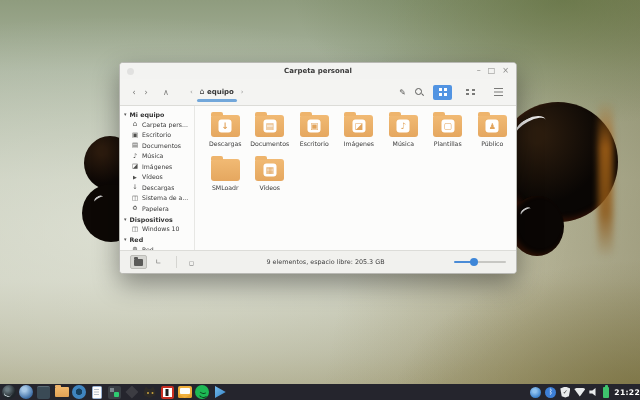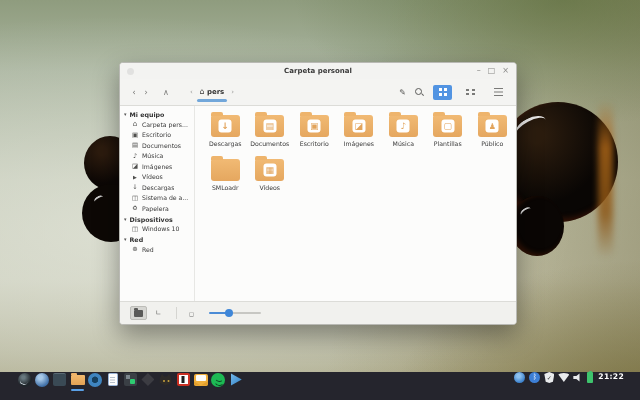--- a/index.html
+++ b/index.html
@@ -27,21 +27,21 @@
   .amber-streak{position:absolute;left:598px;top:100px;width:15px;height:158px;border-radius:8px;
     background:linear-gradient(to bottom, rgba(150,90,20,0) 0%, rgba(170,100,24,.85) 30%, rgba(140,85,20,.8) 72%, rgba(120,80,30,0) 100%);
     filter:blur(3px);z-index:1}
   .blob-l1{left:84px;top:136px;width:52px;height:54px;
     background:radial-gradient(circle at 35% 28%, #2c1b0e 0 8%, #0c0705 62%)}
   .blob-l2{left:82px;top:184px;width:58px;height:58px;background:#0d0805}
   .blob-l2::before{content:"";position:absolute;left:12px;top:12px;width:10px;height:5px;
     border-radius:50%;border-top:2px solid rgba(255,255,255,.8);transform:rotate(-30deg)}
 
   
-  .window{position:absolute;left:119px;top:62px;width:398px;height:263px;z-index:5;
+  .window{position:absolute;left:119px;top:62px;width:398px;height:212px;z-index:5;
     background:#fcfcfb;border:1px solid #b9b9b4;border-radius:4px;box-sizing:border-box;
     box-shadow:0 10px 26px rgba(0,0,0,.38);display:flex;flex-direction:column;overflow:hidden}
   .titlebar{height:16px;background:#f3f3f1;position:relative;display:flex;align-items:center;flex:none}
   .win-app-icon{width:7px;height:7px;border-radius:50%;background:rgba(0,0,0,.07);margin-left:7px}
   .title{position:absolute;left:0;right:0;text-align:center;font-size:7px;font-weight:bold;color:#3a3a3a}
   .controls{margin-left:auto;display:flex;gap:7px;padding-right:7px;position:relative}
   .winctl{font-size:8px;color:#8a8a88;line-height:1;cursor:default}
   .menubar{height:15px;background:#f3f3f1;display:flex;align-items:center;gap:11px;
     padding-left:9px;flex:none}
   .menu-item{font-size:6.5px;color:#3c3c3c}
@@ -127,22 +127,22 @@
     background:#5a5a58;border-radius:1px 1px 0 0}
   .tree-g{font-size:7px;color:#6a6a68;line-height:1}
   .st-sep{width:1px;height:12px;background:#d5d5d1;margin:0 6px}
   .hid-g{font-size:6px;color:#6a6a68}
   .st-text{flex:1;text-align:center;font-size:6.4px;color:#3c3c3c}
   .zoom-slider{width:52px;height:2px;border-radius:1px;position:relative;margin-left:6px;
     background:linear-gradient(to right,#4a8bd6 0 20px,#c7c7c3 20px)}
   .zoom-knob{position:absolute;left:16px;top:-3px;width:8px;height:8px;border-radius:50%;background:#3e86d8}
 
   
-  .taskbar{position:absolute;left:0;right:0;bottom:0;height:28px;background:#25252d;z-index:10;
-    display:flex;align-items:flex-start;padding:0 16px}
+  .taskbar{position:absolute;left:0;right:0;bottom:0;height:16px;background:#25252d;z-index:10;
+    display:flex;align-items:center;padding:0 0}
   .apps{display:flex;align-items:center}
   .app{width:15px;height:15px;margin:0 1.3px;position:relative;display:flex;
     align-items:center;justify-content:center}
   .app.active::after{content:"";position:absolute;left:1px;right:1px;bottom:-3.5px;height:2px;
     background:#5aa0e6;border-radius:1px}
   .ic-menu-icon{width:14px;height:14px;border-radius:50%;
     background:radial-gradient(circle at 38% 32%, #68787f 0 12%, #1f252a 62%);position:relative}
   .ic-menu-icon::after{content:"";position:absolute;left:2px;bottom:2px;width:8px;height:7px;
     border-radius:50%;border-bottom:1.4px solid #bcc7cc;transform:rotate(18deg)}
   .ic-browser-icon{width:14px;height:14px;border-radius:50%;
@@ -231,21 +231,21 @@
 
 
     <div class="toolbar">
       <span class="nav">‹</span>
       <span class="nav">›</span>
       <span class="nav up">∧</span>
       <span class="crumbwrap">
         <span class="crumb-arrow">‹</span>
         <span class="crumb">
           <span class="home-g">⌂</span>
-          <span class="home-t">pers</span>
+          <span class="home-t">equipo</span>
           <span class="crumb-underline"></span>
         </span>
         <span class="crumb-arrow">›</span>
       </span>
       <span class="tb-right">
         <span class="loc-icon">✎</span>
         <span class="search-icon"></span>
         <span class="viewbtn activeview">
             <span class="g-grid"></span>
           </span>
@@ -377,20 +377,21 @@
       <span class="st-btn pressed">
           <span class="mini-folder"></span>
         </span>
       <span class="st-btn">
           <span class="tree-g">∟</span>
         </span>
       <span class="st-sep"></span>
       <span class="st-btn">
           <span class="hid-g">◻</span>
         </span>
+      <span class="st-text">9 elementos, espacio libre: 205.3 GB</span>
       <span class="zoom-slider">
           <span class="zoom-knob"></span>
         </span>
     </div>
   </div>
 
   <div class="taskbar">
     <span class="apps">
         <span class="app">
           <span class="ic-menu-icon"></span>

